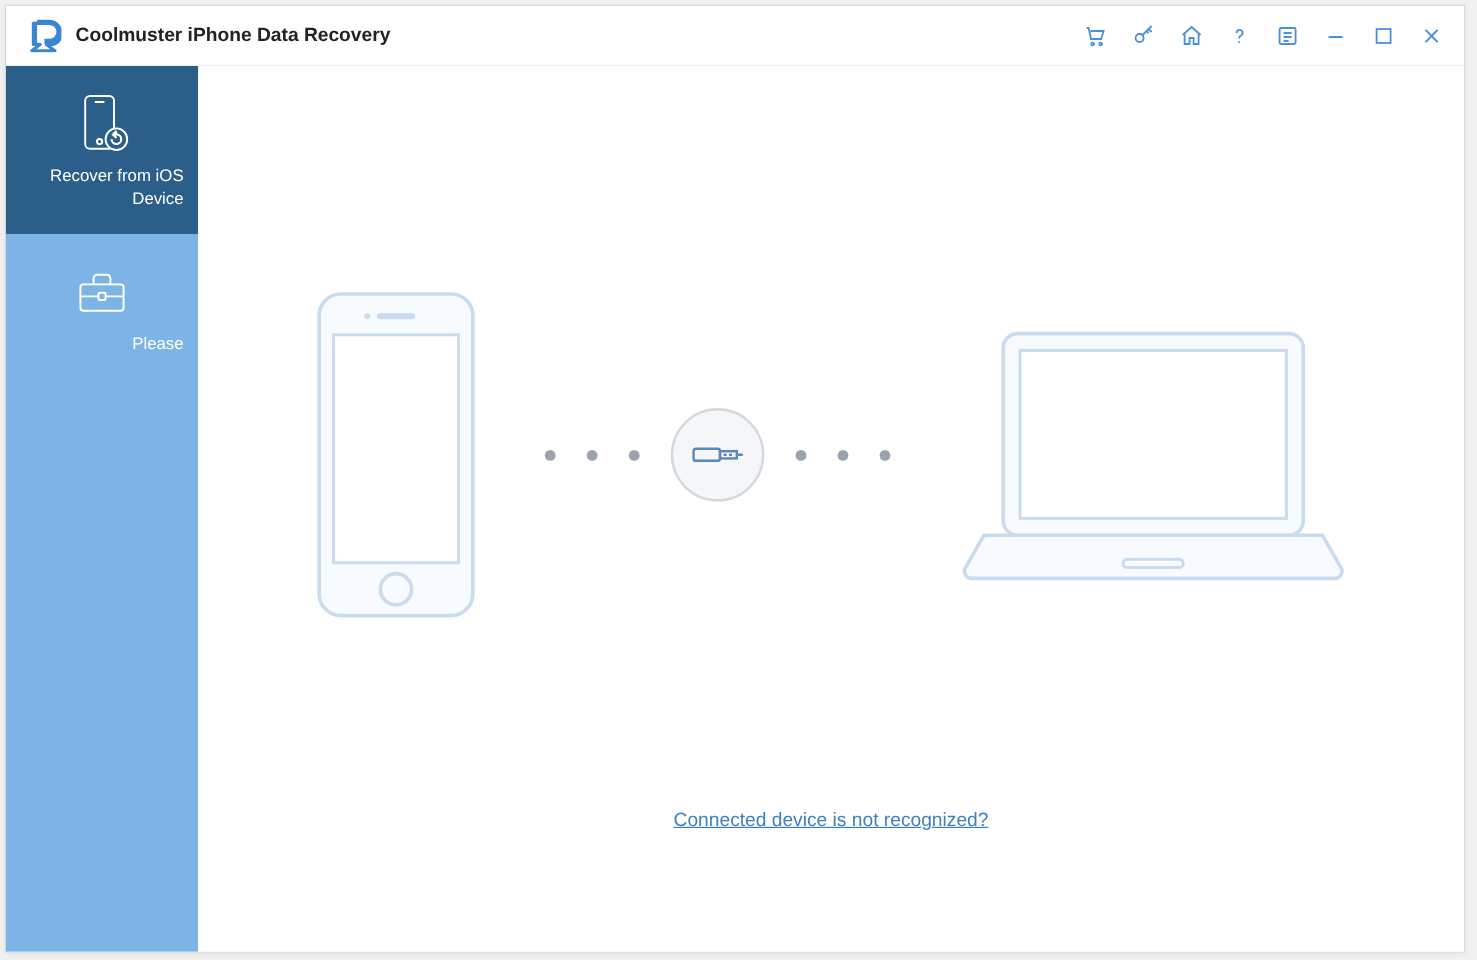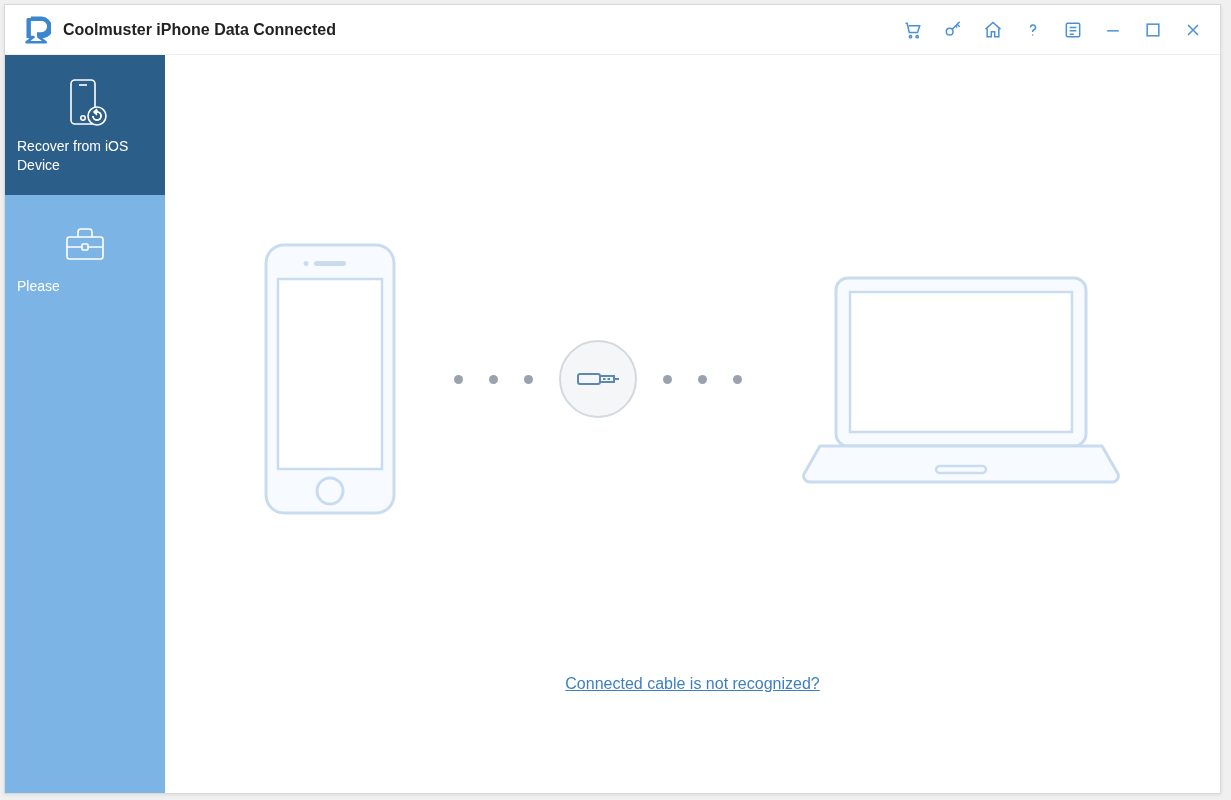--- a/index.html
+++ b/index.html
@@ -56,21 +56,21 @@
       min-height: 0;
     }
     .sidebar {
       width: 160px;
       background: #7db4e6;
       display: flex;
       flex-direction: column;
     }
     .side-item {
       padding: 22px 8px 20px;
-      text-align: left;
+      text-align: right;
       color: #fff;
       cursor: pointer;
       font-size: 14px;
       line-height: 1.35;
     }
     .side-item.active { background: #2b5f8a; }
     .side-item .side-icon {
       display: flex; align-items: center; justify-content: center;
       height: 52px;
       margin-bottom: 8px;
@@ -137,21 +137,21 @@
 
   <div class="titlebar">
     <span class="logo">
       <svg viewBox="0 0 32 32">
         <path d="M6 4 H22 A10 10 0 0 1 22 24 L18 24 L26 30 L4 30 L12 24 L6 24 Z" fill="none" stroke="#3b86d1" stroke-width="3" stroke-linejoin="round"></path>
         <path d="M6 4 H22 A10 10 0 0 1 22 24 L18 24" fill="none" stroke="#3b86d1" stroke-width="3" stroke-linecap="round"></path>
         <rect x="4" y="3" width="5" height="22" fill="#3b86d1"></rect>
         <path d="M9 3 H21 A9 9 0 0 1 21 21 H16" fill="none" stroke="#3b86d1" stroke-width="5"></path>
       </svg>
     </span>
-    <div class="titlebar-title">Coolmuster iPhone Data Connected</div>
+    <div class="titlebar-title">Coolmuster iPhone Data Recovery</div>
     <div class="titlebar-spacer"></div>
     <div class="titlebar-actions">
       <div class="titlebar-btn">
         <svg viewBox="0 0 24 24">
             <path d="M3 4h2l2.5 11h10l2.5-8H7"></path>
             <circle cx="9" cy="20" r="1.4"></circle>
             <circle cx="17" cy="20" r="1.4"></circle>
           </svg>
       </div>
       <div class="titlebar-btn">
@@ -268,18 +268,18 @@
             <rect x="40" y="14" width="250" height="168" rx="12" fill="#f7fbff" stroke="#c9dbef" stroke-width="3"></rect>
             <rect x="54" y="28" width="222" height="140" fill="#ffffff" stroke="#c9dbef" stroke-width="2.5"></rect>
             <path d="M24 182 H306 L322 210 a6 6 0 0 1 -6 8 H14 a6 6 0 0 1 -6 -8 Z" fill="#f7fbff" stroke="#c9dbef" stroke-width="3" stroke-linejoin="round"></path>
             <rect x="140" y="202" width="50" height="7" rx="3.5" fill="none" stroke="#c9dbef" stroke-width="2.5"></rect>
           </svg>
         </div>
 
       </div>
 
       <div class="caption">
-        <a class="caption-link">Connected cable is not recognized?</a>
+        <a class="caption-link">Connected device is not recognized?</a>
       </div>
     </div>
 
   </div>
 </div>
 
 </body></html>

